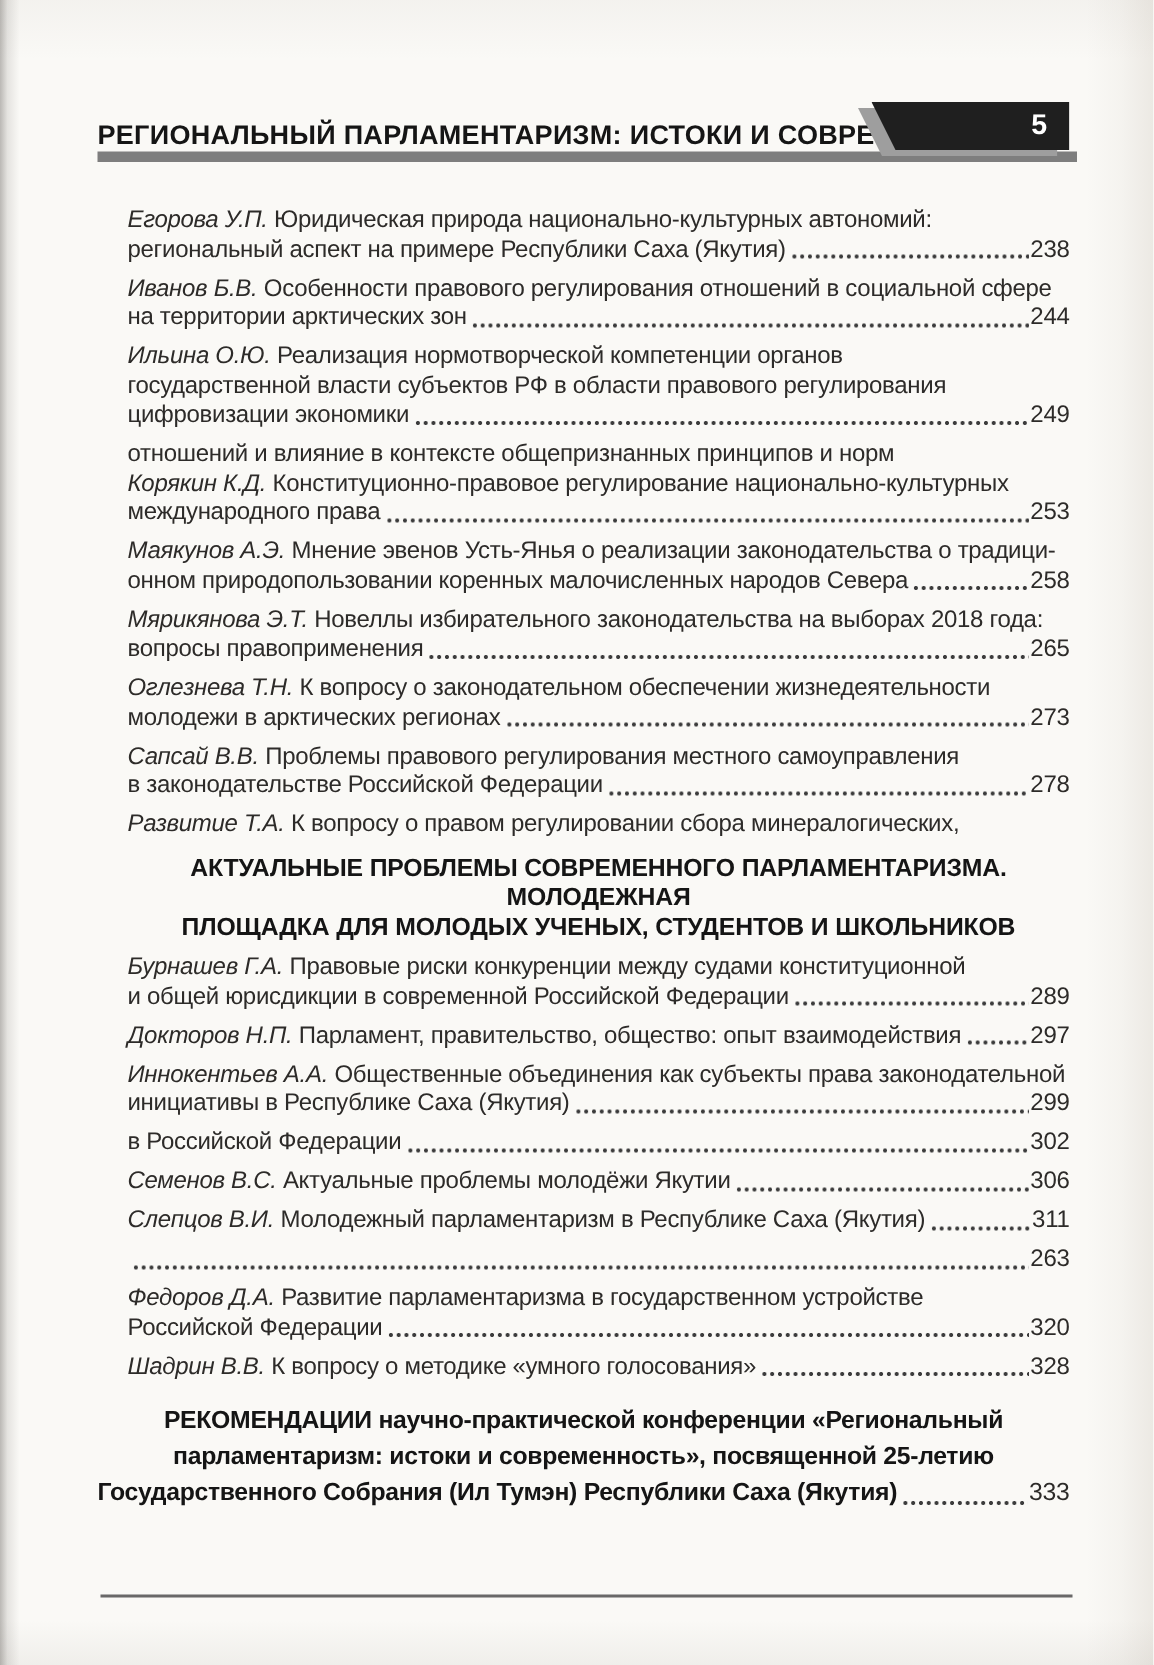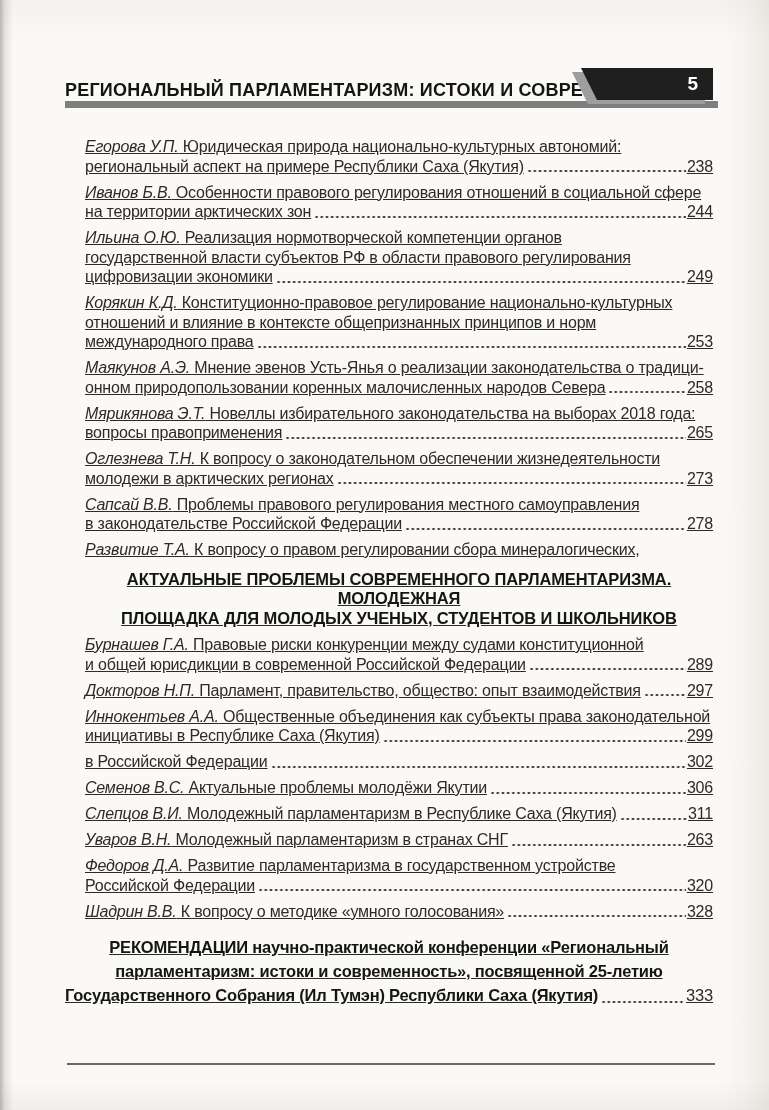--- a/index.html
+++ b/index.html
@@ -40,21 +40,21 @@
   .flag{
     position:absolute;top:4px;right:5px;width:147px;height:32px;background:var(--banner-black);
     clip-path:polygon(15px 0,100% 0,100% 100%,31px 100%);
   }
   .flag .num{
     position:absolute;right:15px;top:0;line-height:32px;
     color:#fff;font-size:19px;font-weight:700;
   }
 
   
-  .toc{position:absolute;left:85px;top:137px;width:628px;text-decoration:underline;}
+  .toc{position:absolute;left:85px;top:137px;width:628px;}
   .entry{margin-bottom:6.5px;}
   .line{
     font-size:16px;line-height:19.5px;letter-spacing:-0.2px;
     color:var(--text);white-space:nowrap;
   }
   .line.last{display:flex;}
   .line.last .txt{flex:0 0 auto;}
   .leader{
     flex:1 1 14px;min-width:14px;align-self:flex-end;height:4px;
     margin:0 1px 3px 3px;
@@ -109,22 +109,22 @@
       <div class="entry">
         <div class="line"><span class="txt"><span class="author">Ильина О.Ю.</span> Реализация нормотворческой компетенции органов</span></div>
         <div class="line"><span class="txt">государственной власти субъектов РФ в области правового регулирования</span></div>
         <div class="line last">
           <span class="txt">цифровизации экономики</span>
           <span class="leader"></span>
           <span class="pg">249</span>
         </div>
       </div>
       <div class="entry">
+        <div class="line"><span class="txt">отношений и влияние в контексте общепризнанных принципов и норм</span></div>
         <div class="line"><span class="txt"><span class="author">Корякин К.Д.</span> Конституционно-правовое регулирование национально-культурных</span></div>
-        <div class="line"><span class="txt">отношений и влияние в контексте общепризнанных принципов и норм</span></div>
         <div class="line last">
           <span class="txt">международного права</span>
           <span class="leader"></span>
           <span class="pg">253</span>
         </div>
       </div>
       <div class="entry">
         <div class="line"><span class="txt"><span class="author">Маякунов А.Э.</span> Мнение эвенов Усть-Янья о реализации законодательства о традици-</span></div>
         <div class="line last">
           <span class="txt">онном природопользовании коренных малочисленных народов Севера</span>
@@ -199,21 +199,20 @@
       </div>
       <div class="entry">
         <div class="line last">
           <span class="txt"><span class="author">Слепцов В.И.</span> Молодежный парламентаризм в Республике Саха (Якутия)</span>
           <span class="leader"></span>
           <span class="pg">311</span>
         </div>
       </div>
       <div class="entry">
         <div class="line last">
-          <span class="txt"><span class="author">Уваров В.Н.</span> Молодежный парламентаризм в странах СНГ</span>
           <span class="leader"></span>
           <span class="pg">263</span>
         </div>
       </div>
       <div class="entry">
         <div class="line"><span class="txt"><span class="author">Федоров Д.А.</span> Развитие парламентаризма в государственном устройстве</span></div>
         <div class="line last">
           <span class="txt">Российской Федерации</span>
           <span class="leader"></span>
           <span class="pg">320</span>

